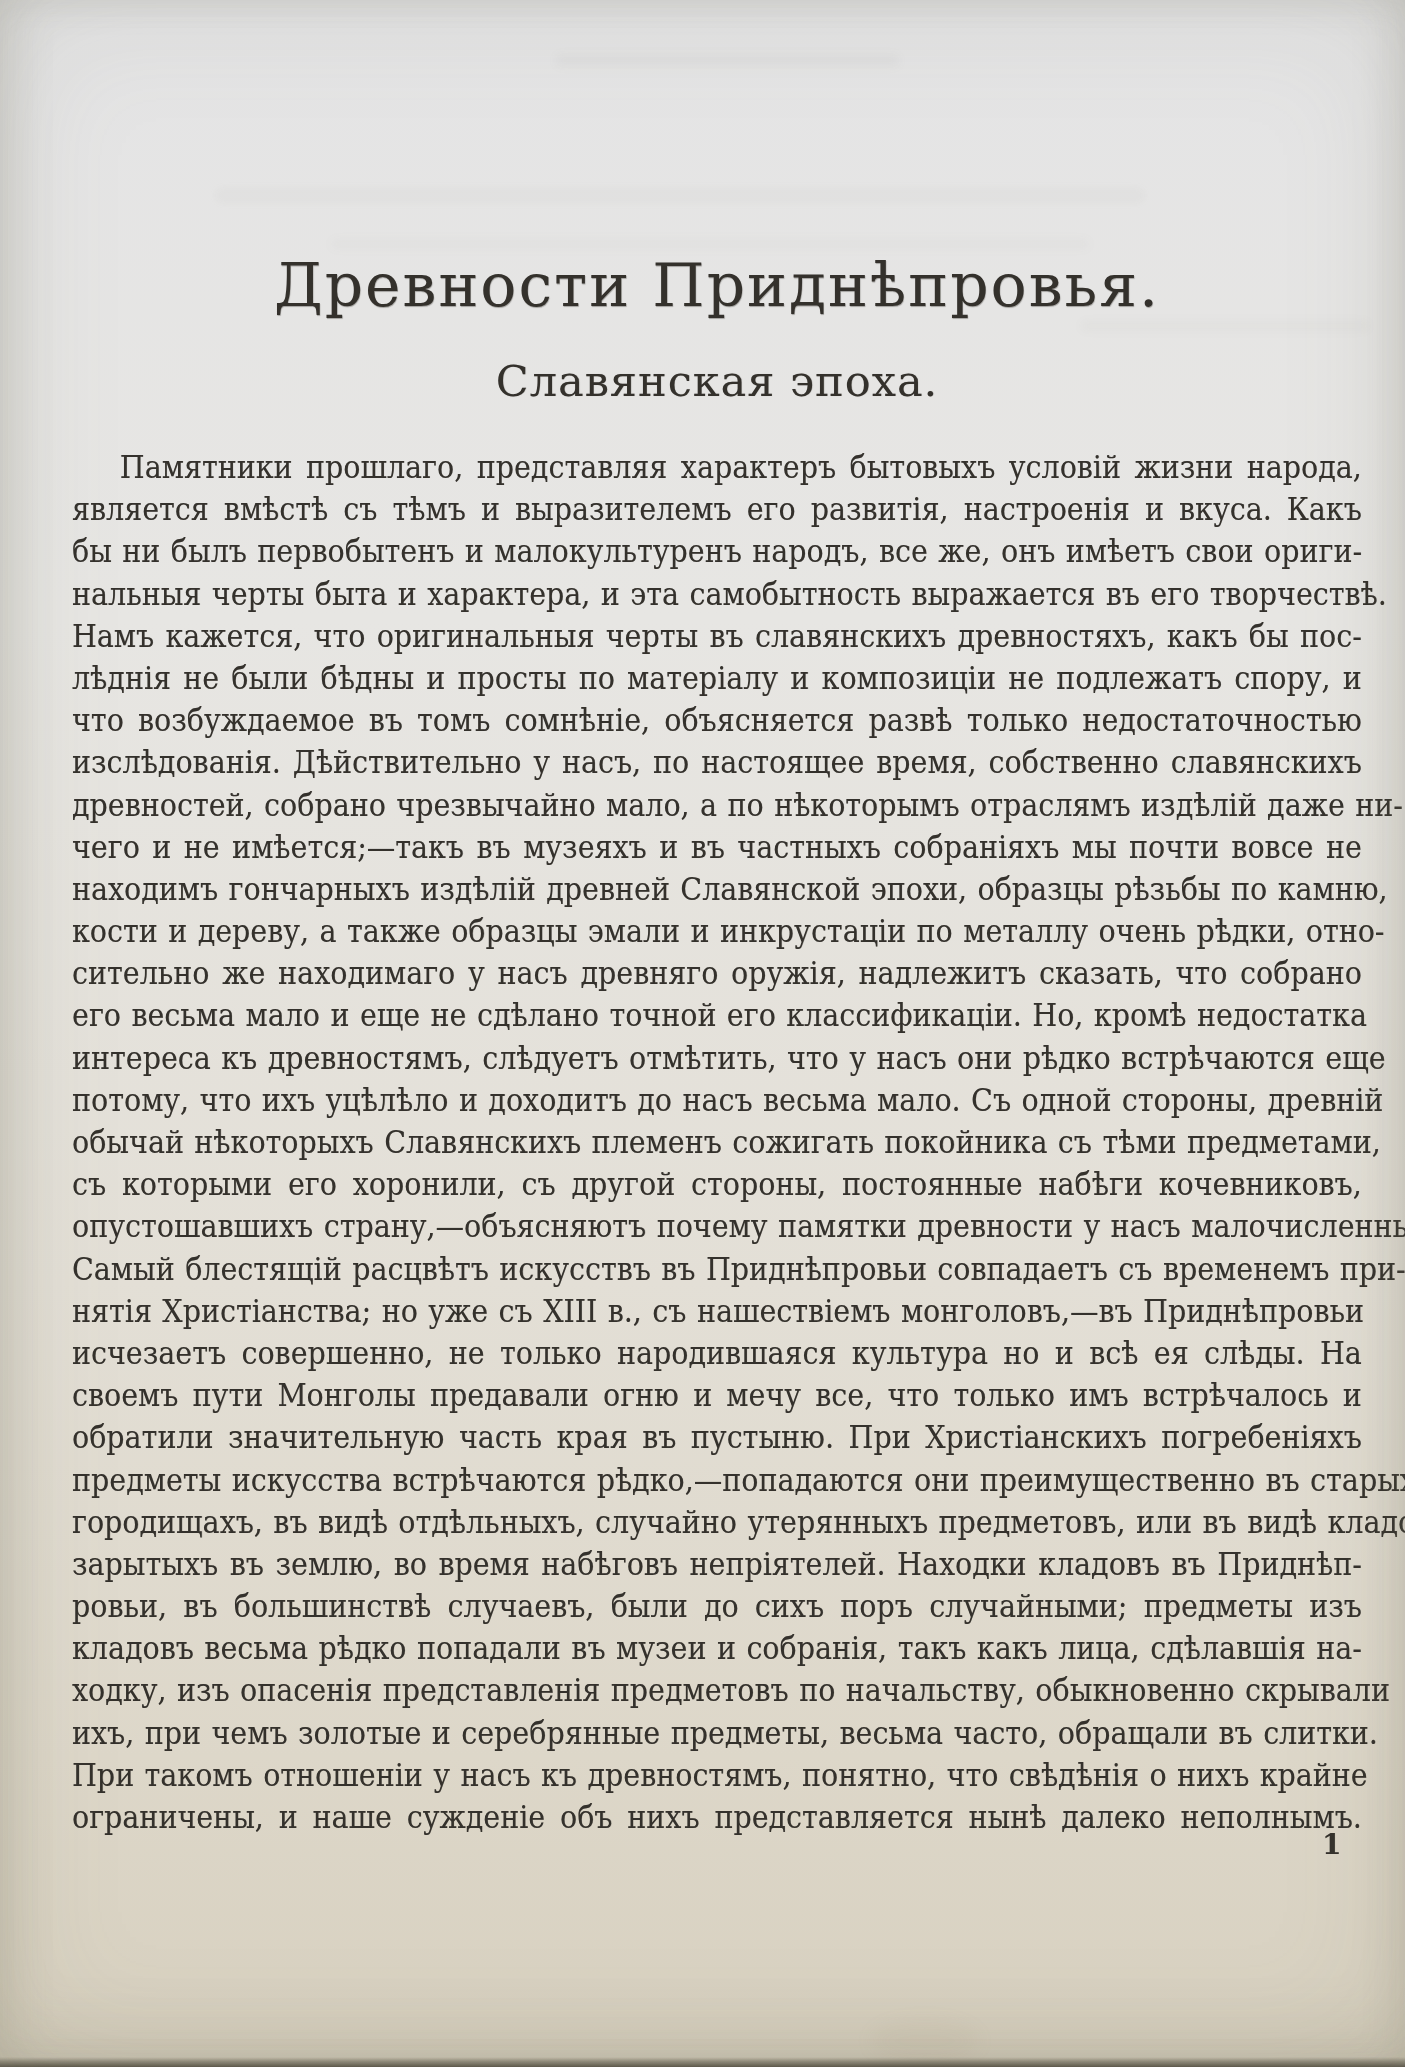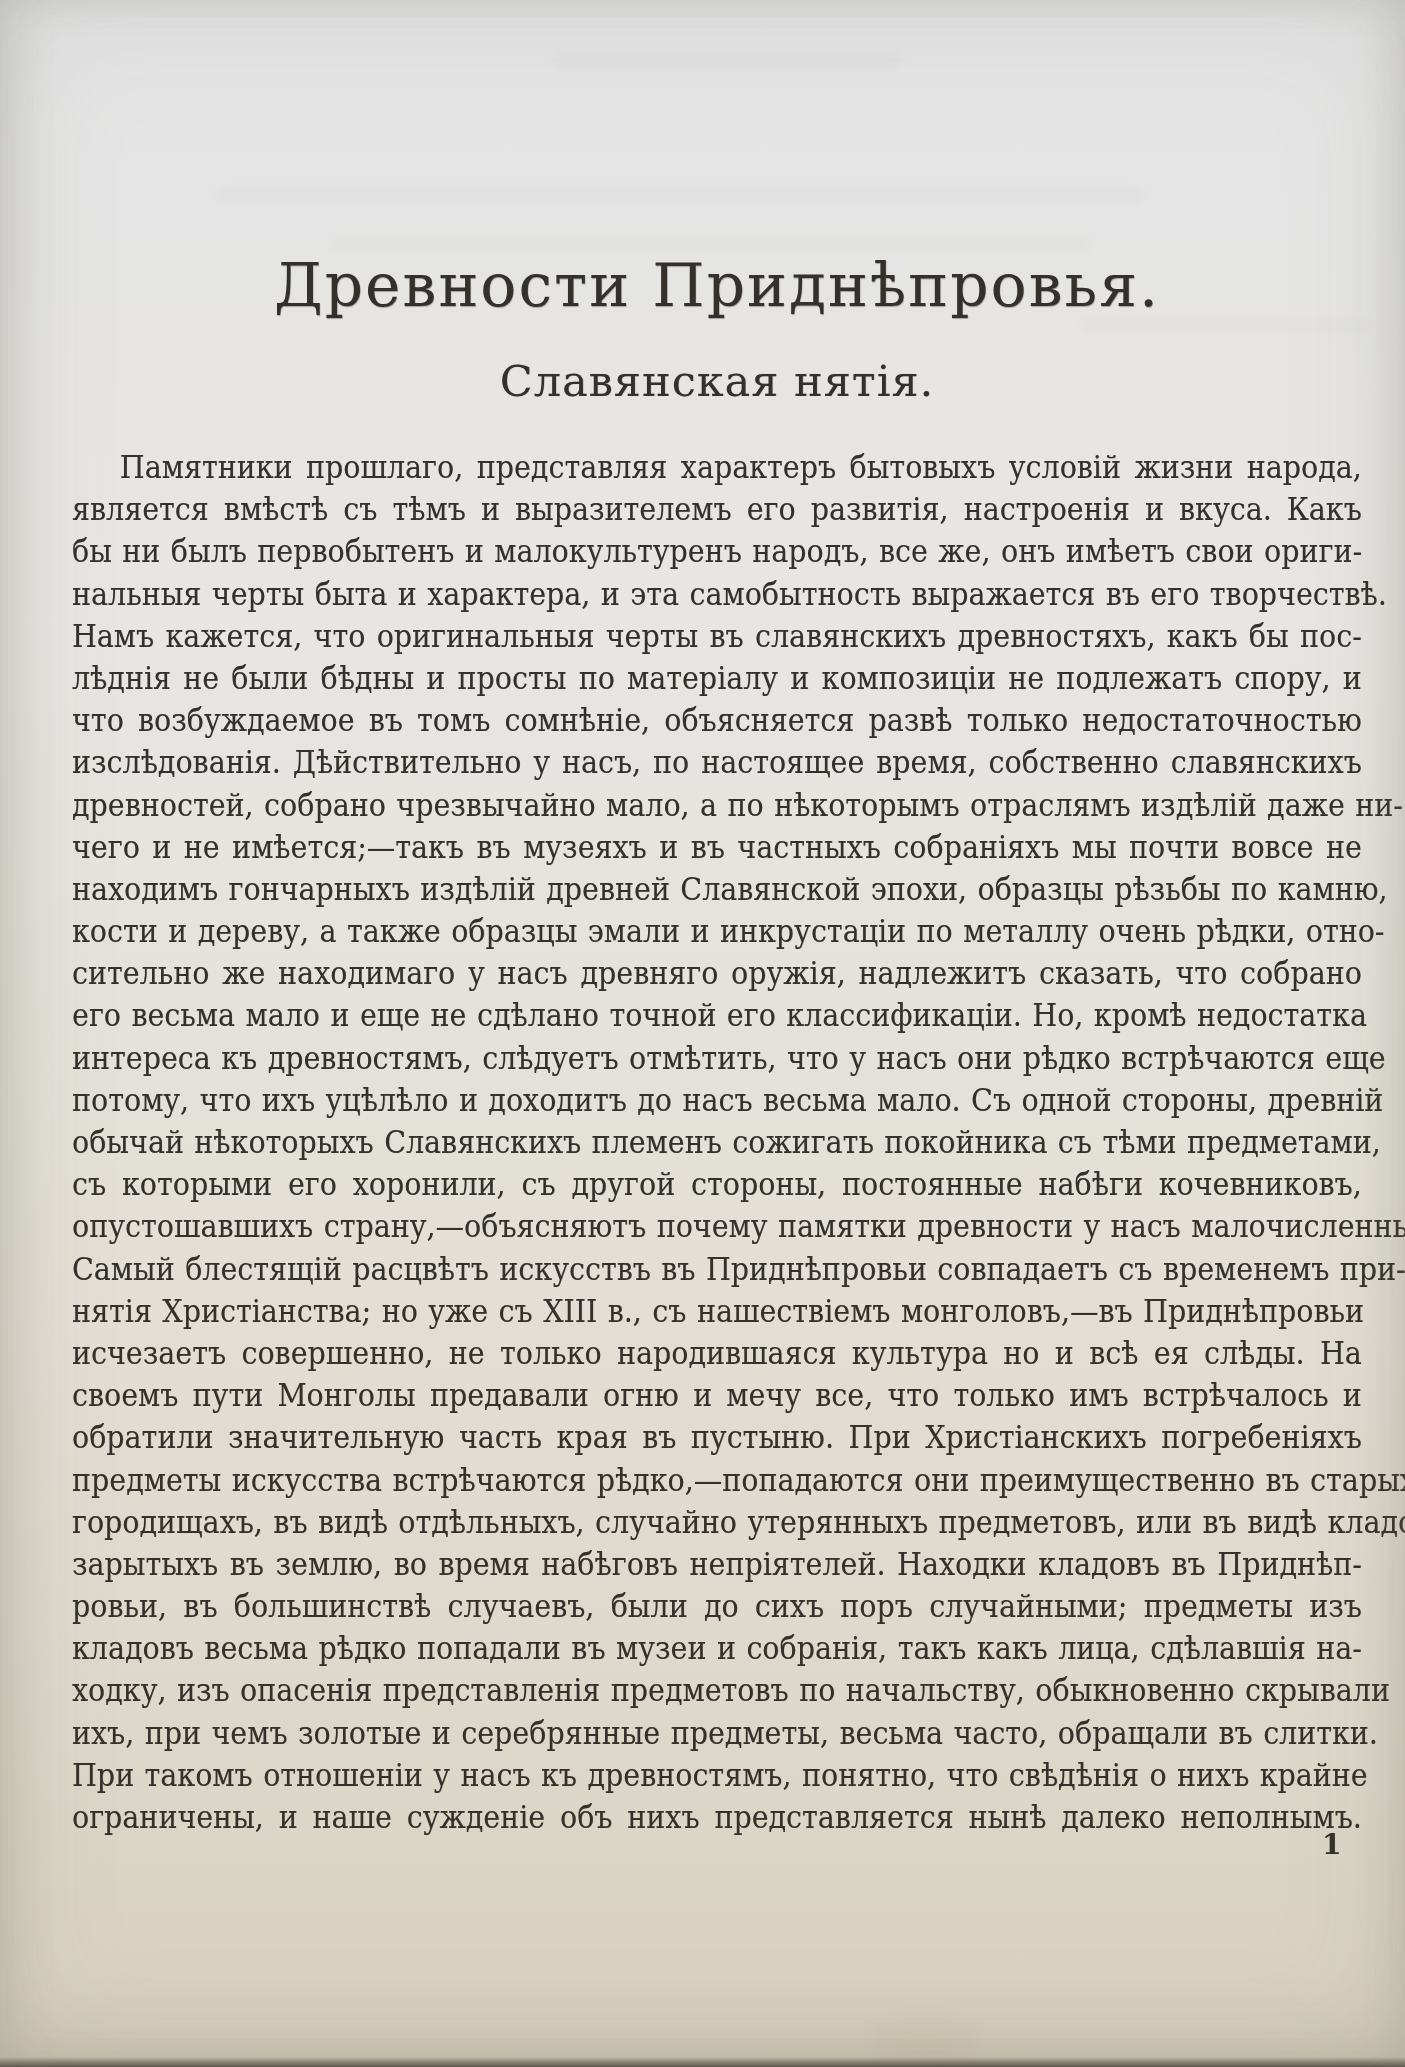--- a/index.html
+++ b/index.html
@@ -87,21 +87,21 @@
 <body>
 
 <div class="page">
   <div class="ghost ghost-1"></div>
   <div class="ghost ghost-2"></div>
   <div class="ghost ghost-3"></div>
   <div class="ghost ghost-4"></div>
   <div class="ghost ghost-5"></div>
 
   <h1 class="title">Древности Приднѣпровья.</h1>
-  <h2 class="subtitle">Славянская нятія.</h2>
+  <h2 class="subtitle">Славянская эпоха.</h2>
 
   <div class="body-text">
       <div class="line indent">Памятники прошлаго, представляя характеръ бытовыхъ условій жизни народа,</div>
       <div class="line">является вмѣстѣ съ тѣмъ и выразителемъ его развитія, настроенія и вкуса. Какъ</div>
       <div class="line">бы ни былъ первобытенъ и малокультуренъ народъ, все же, онъ имѣетъ свои ориги-</div>
       <div class="line">нальныя черты быта и характера, и эта самобытность выражается въ его творчествѣ.</div>
       <div class="line">Намъ кажется, что оригинальныя черты въ славянскихъ древностяхъ, какъ бы пос-</div>
       <div class="line">лѣднія не были бѣдны и просты по матеріалу и композиціи не подлежатъ спору, и</div>
       <div class="line">что возбуждаемое въ томъ сомнѣніе, объясняется развѣ только недостаточностью</div>
       <div class="line">изслѣдованія. Дѣйствительно у насъ, по настоящее время, собственно славянскихъ</div>

